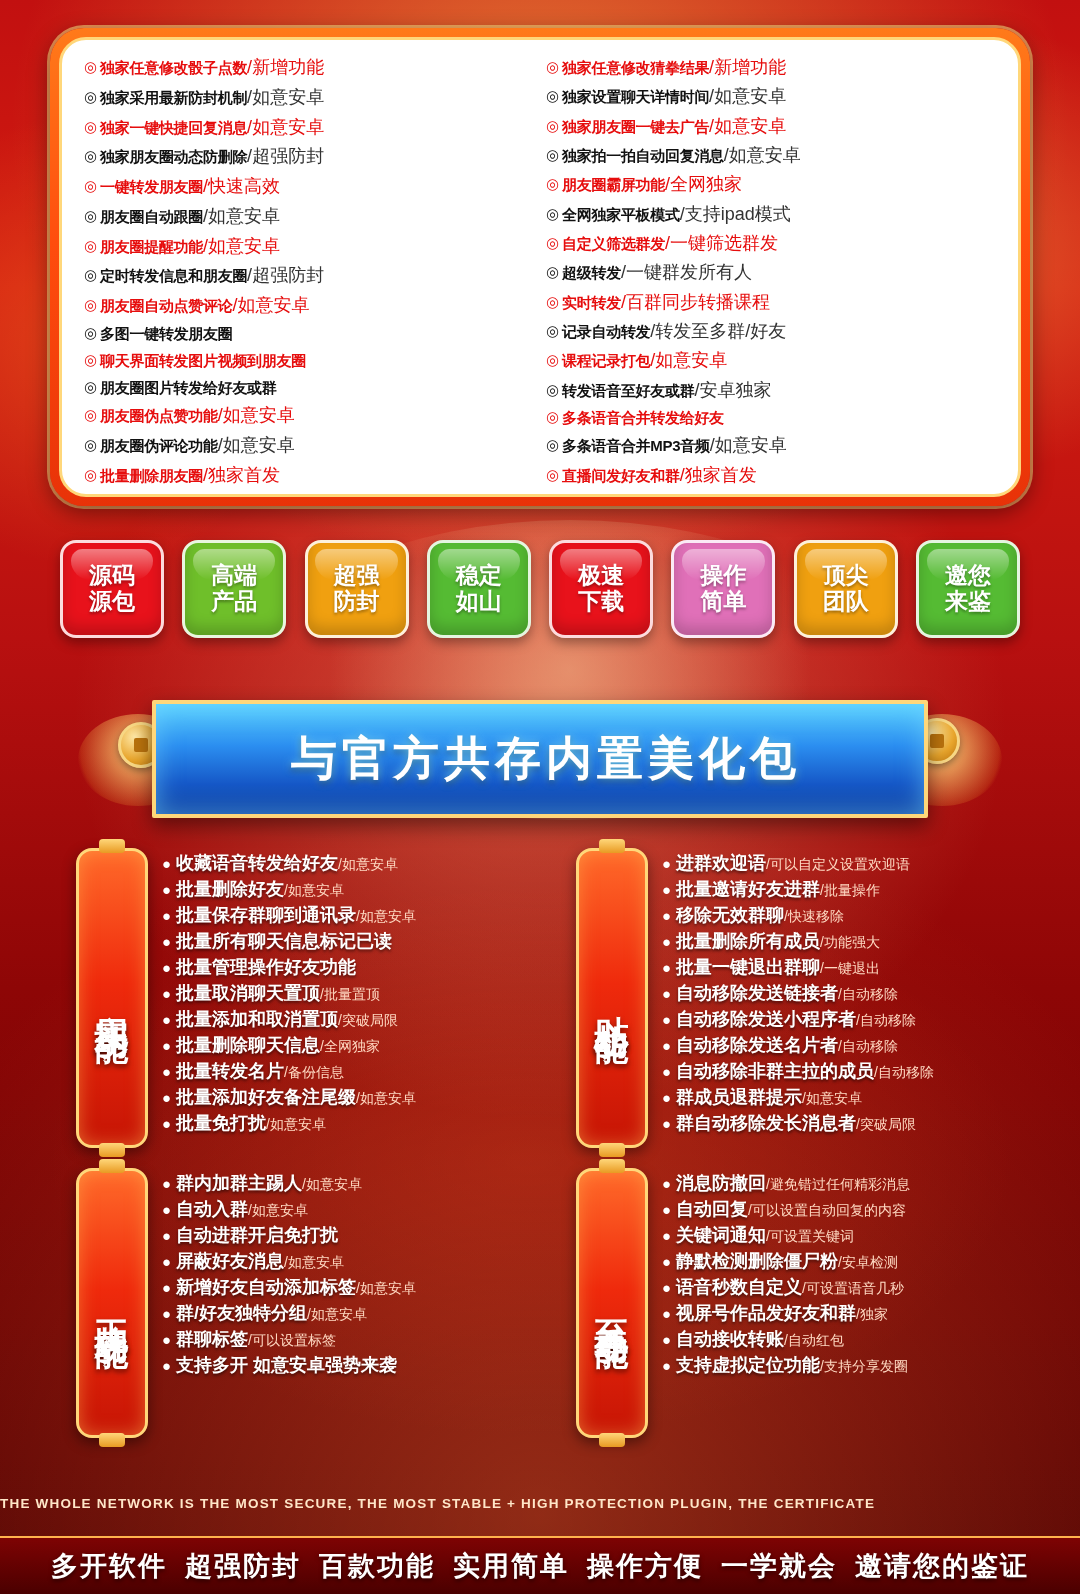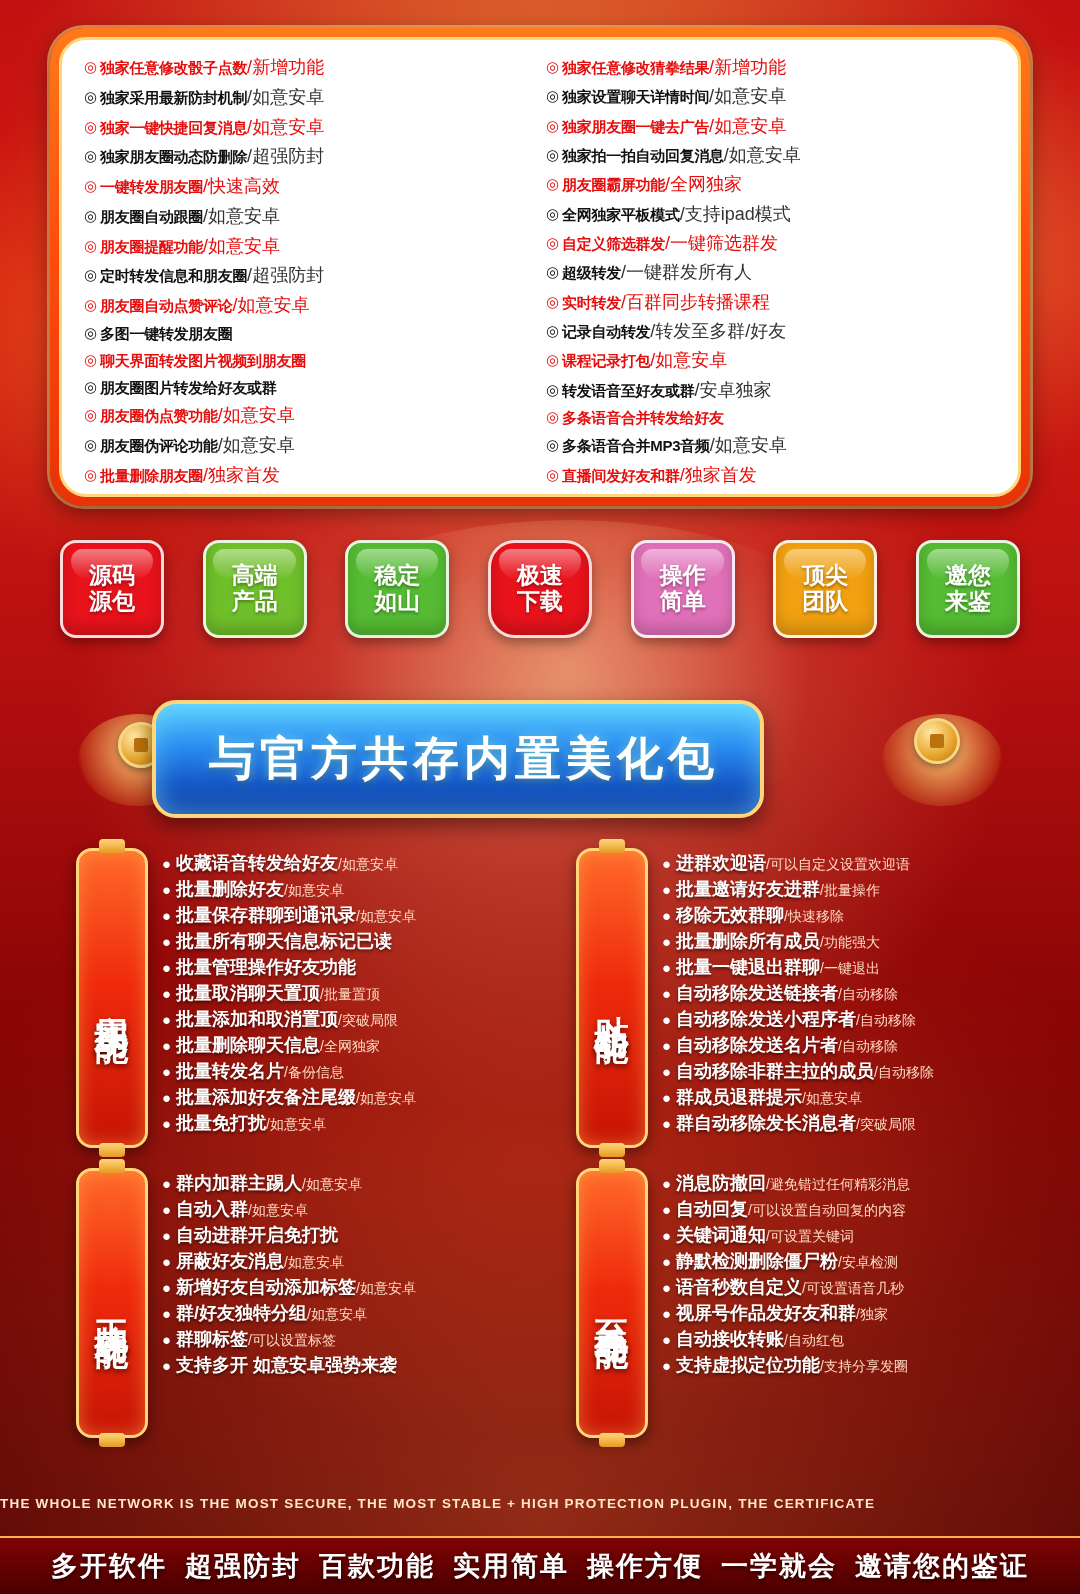--- a/index.html
+++ b/index.html
@@ -76,22 +76,22 @@
   
   .banner-wrap { position: absolute; left: 78px; top: 700px; width: 924px; height: 120px; }
   .banner-deco-l, .banner-deco-r {
     position: absolute; top: 14px; width: 120px; height: 92px;
     background: radial-gradient(circle at 50% 40%, rgba(255,210,120,0.95), rgba(230,140,40,0.2) 70%, rgba(0,0,0,0) 75%);
     border-radius: 50%;
   }
   .banner-deco-l { left: 0; }
   .banner-deco-r { right: 0; }
   .banner {
-    position: absolute; left: 74px; top: 0; width: 612px; height: 118px;
-    border-radius: 24px;
+    position: absolute; left: 74px; top: 0; width: 776px; height: 118px;
+    border-radius: 2px;
     background: linear-gradient(180deg,#5ad0ff 0%, #2b8ef0 38%, #1659c8 72%, #0e3fa0 100%);
     border: 4px solid #ffd77a;
     box-shadow: 0 8px 20px rgba(0,0,0,0.45), inset 0 0 26px rgba(120,220,255,0.55);
     display: flex; align-items: center; justify-content: center; padding-left: 12px;
   }
   .banner-text {
     color: #fff; font-weight: bold; font-size: 46px; letter-spacing: 5px;
     text-shadow: 0 0 10px rgba(120,220,255,0.95), 0 3px 6px rgba(0,0,0,0.5);
   }
   .coin { position: absolute; width: 46px; height: 46px; border-radius: 50%;
@@ -318,25 +318,29 @@
 
 <div class="badges" id="badges">
     <div class="badge" style="background: linear-gradient(rgb(232, 18, 27), rgb(232, 18, 27));">
       <span>源码</span>
       <span>源包</span>
     </div>
     <div class="badge" style="background: linear-gradient(rgb(111, 191, 42), rgb(111, 191, 42));">
       <span>高端</span>
       <span>产品</span>
     </div>
+    <div class="badge" style="background: linear-gradient(rgb(240, 160, 16), rgb(240, 160, 16));">
+      <span>超强</span>
+      <span>防封</span>
+    </div>
     <div class="badge" style="background: linear-gradient(rgb(85, 187, 51), rgb(85, 187, 51));">
       <span>稳定</span>
       <span>如山</span>
     </div>
-    <div class="badge" style="background: linear-gradient(rgb(232, 18, 27), rgb(232, 18, 27)); border-radius: 27px;">
+    <div class="badge" style="background: linear-gradient(rgb(232, 18, 27), rgb(232, 18, 27));">
       <span>极速</span>
       <span>下载</span>
     </div>
     <div class="badge" style="background: linear-gradient(rgb(224, 112, 184), rgb(224, 112, 184));">
       <span>操作</span>
       <span>简单</span>
     </div>
     <div class="badge" style="background: linear-gradient(rgb(240, 160, 16), rgb(240, 160, 16));">
       <span>顶尖</span>
       <span>团队</span>

